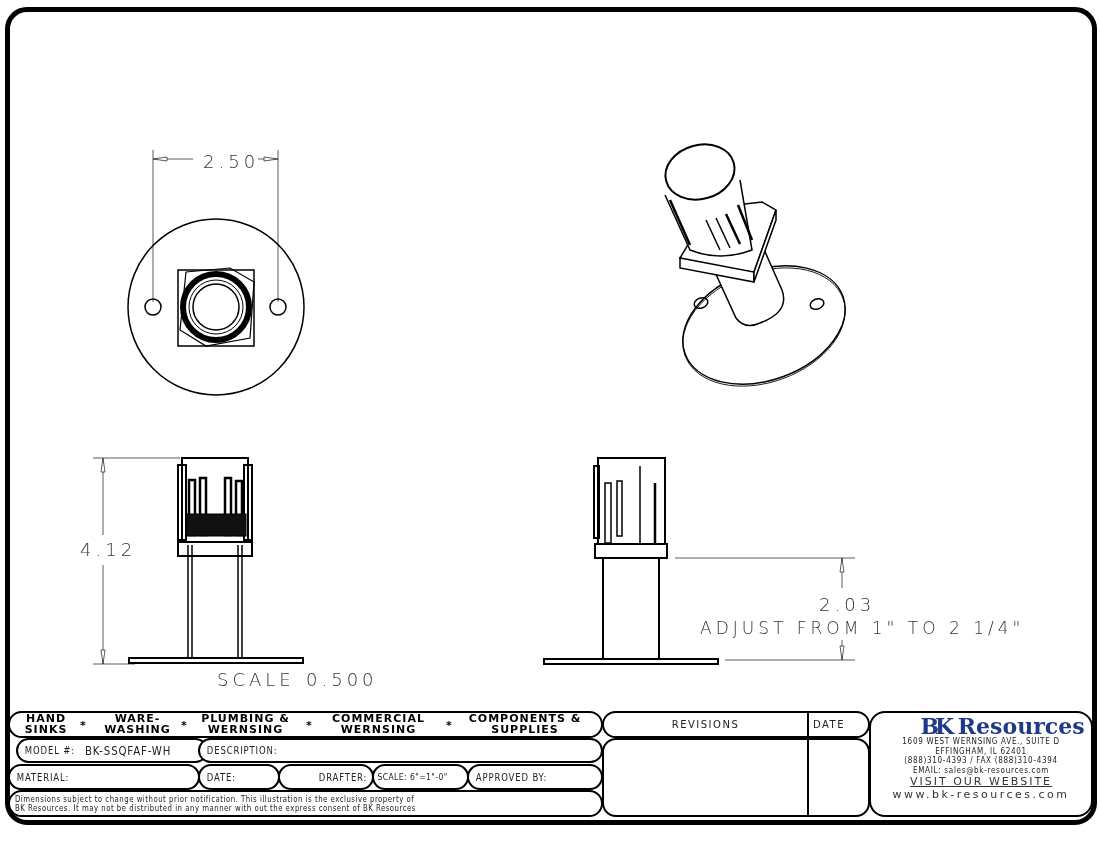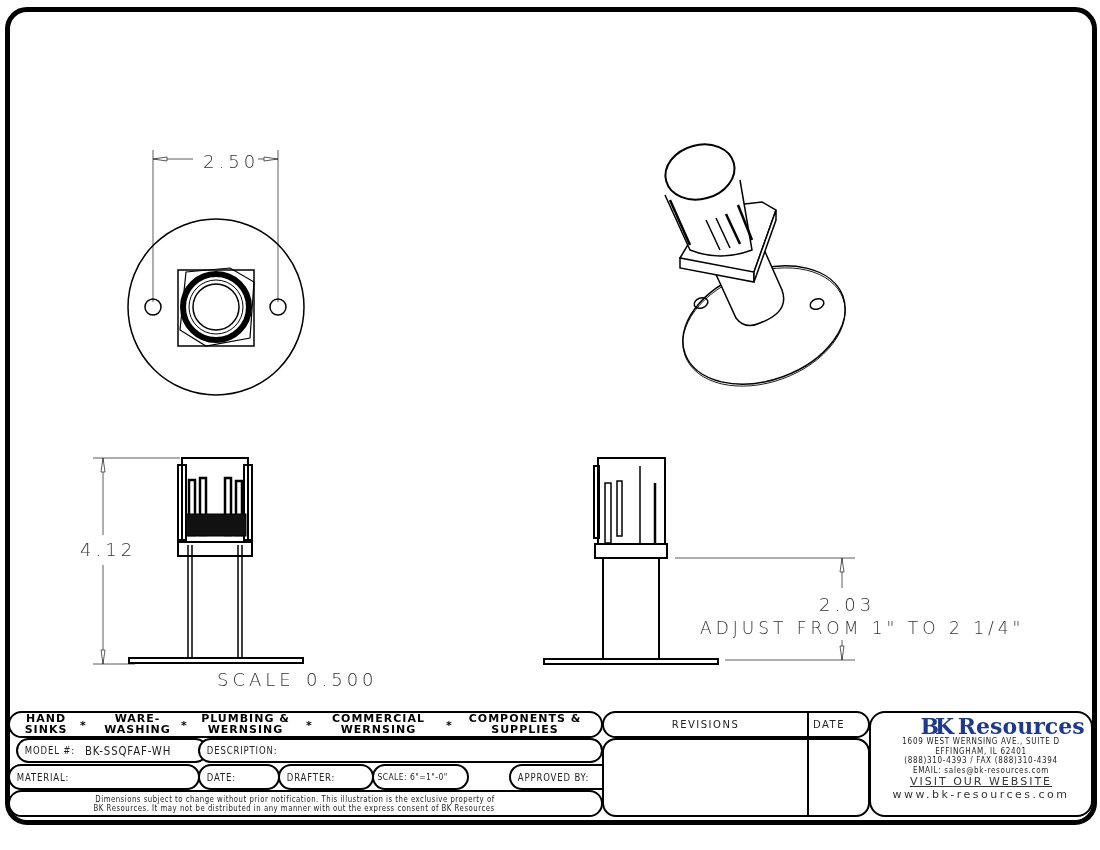--- a/index.html
+++ b/index.html
@@ -146,30 +146,30 @@
   </div>
   <div class="pill" style="left:198px;top:738px;width:405px;height:25px;">
     <span class="lbl">DESCRIPTION:</span>
   </div>
   <div class="pill" style="left:8px;top:764px;width:192px;height:26px;text-align:right;">
     <span class="lbl">MATERIAL:</span>
   </div>
   <div class="pill" style="left:198px;top:764px;width:82px;height:26px;">
     <span class="lbl">DATE:</span>
   </div>
-  <div class="pill" style="left:278px;top:764px;width:96px;height:26px;">
+  <div class="pill" style="left:278px;top:764px;width:96px;height:26px;padding-left:32px;">
     <span class="lbl">DRAFTER:</span>
   </div>
   <div class="pill" style="left:372px;top:764px;width:97px;height:26px;">
     <span class="lbl" style="font-size:9px;padding-left:4px;letter-spacing:0.5px;">SCALE: 6"=1"-0"</span>
   </div>
-  <div class="pill" style="left:467px;top:764px;width:136px;height:26px;margin-left:42px;">
+  <div class="pill" style="left:467px;top:764px;width:136px;height:26px;">
     <span class="lbl">APPROVED BY:</span>
   </div>
-  <div class="pill" style="left:8px;top:790px;width:595px;height:27px;display:block;padding-top:3px;text-align:right;">
+  <div class="pill" style="left:8px;top:790px;width:595px;height:27px;display:block;padding-top:3px;">
     <div class="disclaimer">Dimensions subject to change without prior notification. This illustration is the exclusive property of</div>
     <div class="disclaimer">BK Resources. It may not be distributed in any manner with out the express consent of BK Resources</div>
   </div>
 
   <div class="pill" style="left:602px;top:711px;width:268px;height:27px;border-radius:14px;">
     <div style="width:203px;text-align:center;font-size:10px;letter-spacing:1.5px;color:#222;">REVISIONS</div>
     <div style="position:absolute;left:203px;top:0;bottom:0;border-left:2px solid #000;width:40px;display:flex;align-items:center;justify-content:center;font-size:10px;letter-spacing:1.5px;color:#222;">DATE</div>
   </div>
   <div class="pill" style="left:602px;top:738px;width:268px;height:79px;border-radius:14px;">
     <div style="position:absolute;left:203px;top:0;bottom:0;border-left:2px solid #000;"></div>

